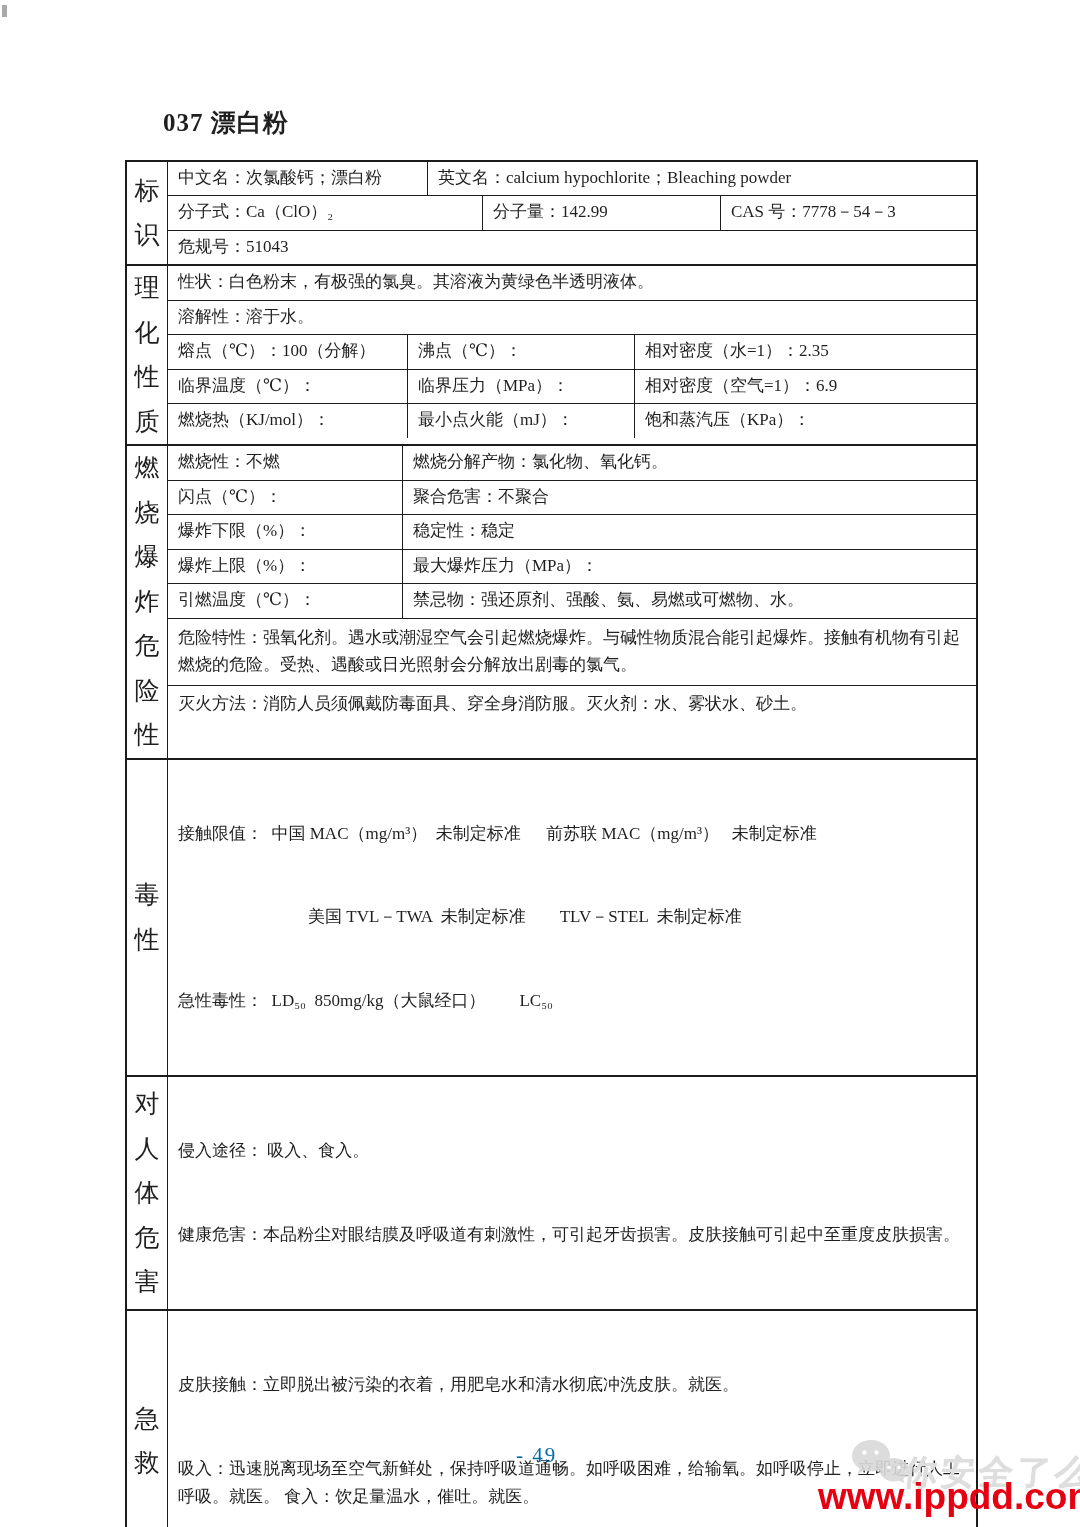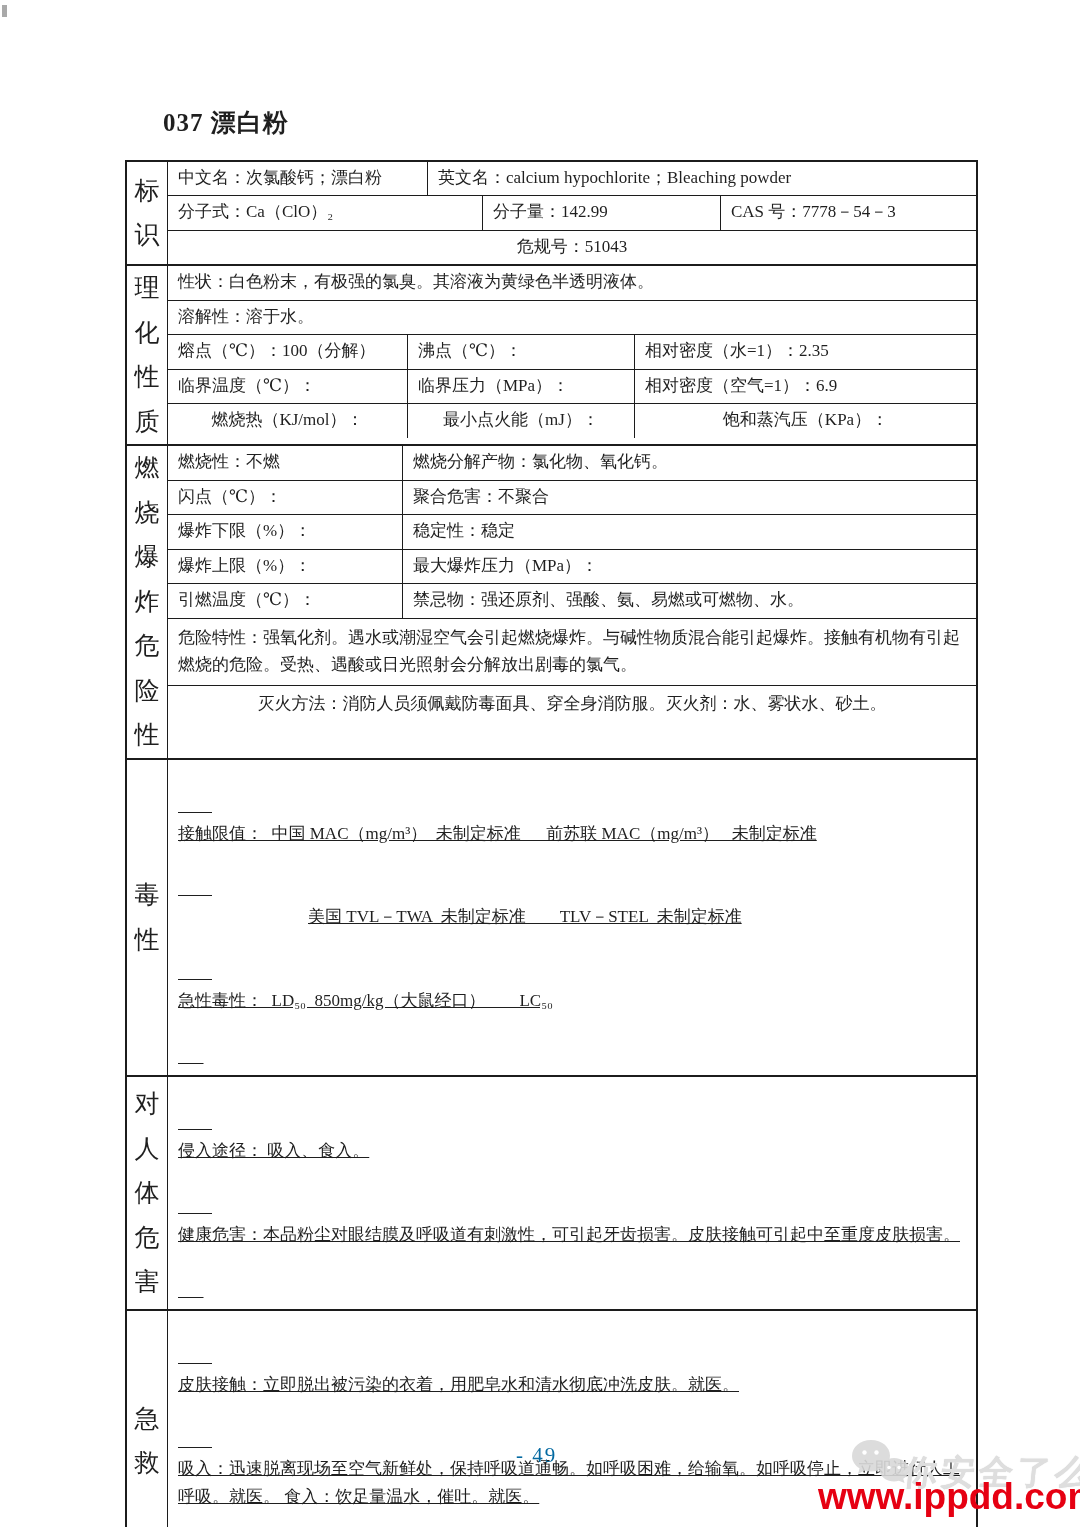--- a/index.html
+++ b/index.html
@@ -21,37 +21,37 @@
   .sec{display:flex;border-bottom:2px solid #1c1c1c;}
   .sec:last-child{border-bottom:none;}
   .sec-label{
     width:40px;min-width:40px;border-right:1px solid #1c1c1c;
     display:flex;align-items:center;justify-content:center;
     font-size:25px;
   }
   .sec-label span{display:block;width:1.12em;word-break:break-all;text-align:center;line-height:1.78;}
   .sec-body{flex:1;display:flex;flex-direction:column;min-width:0;}
   .r{display:flex;border-bottom:1px solid #1c1c1c;}
-  .r:last-child{border-bottom:none;text-align:center;}
+  .r:last-child{border-bottom:none;}
   .c{
     padding:5px 10px 6px 10px;border-right:1px solid #1c1c1c;
     box-sizing:border-box;line-height:1.32;white-space:pre-wrap;
   }
   .c:last-child{border-right:none;}
   .grow{flex:1;min-width:0;}
   .w260{width:260px;min-width:260px;}
   .w315{width:315px;min-width:315px;}
   .w238{width:238px;min-width:238px;}
   .w240{width:240px;min-width:240px;}
   .w227{width:227px;min-width:227px;}
   .w235{width:235px;min-width:235px;}
   .para{padding:5px 10px 6px 10px;line-height:1.62;white-space:pre-wrap;}
   .para.tight{padding-top:4px;padding-bottom:4px;}
   .indent{padding-left:130px;}
-  .freeblock{padding:4px 0 5px 10px;line-height:1.64;white-space:pre-wrap;text-decoration:underline;}
+  .freeblock{padding:4px 0 5px 10px;line-height:1.64;white-space:pre-wrap;}
   .footer-page{
     position:absolute;left:516px;top:1443px;font-size:21px;color:#0369a1;letter-spacing:2px;
   }
   .wm{position:absolute;pointer-events:none;}
   .wm-brand{
     left:903px;top:1450px;font-size:34px;font-weight:bold;color:#dedede;
     letter-spacing:4px;transform:skewX(-6deg);white-space:nowrap;
     text-shadow:0 0 1px #cfcfcf;
   }
   .wm-url{

